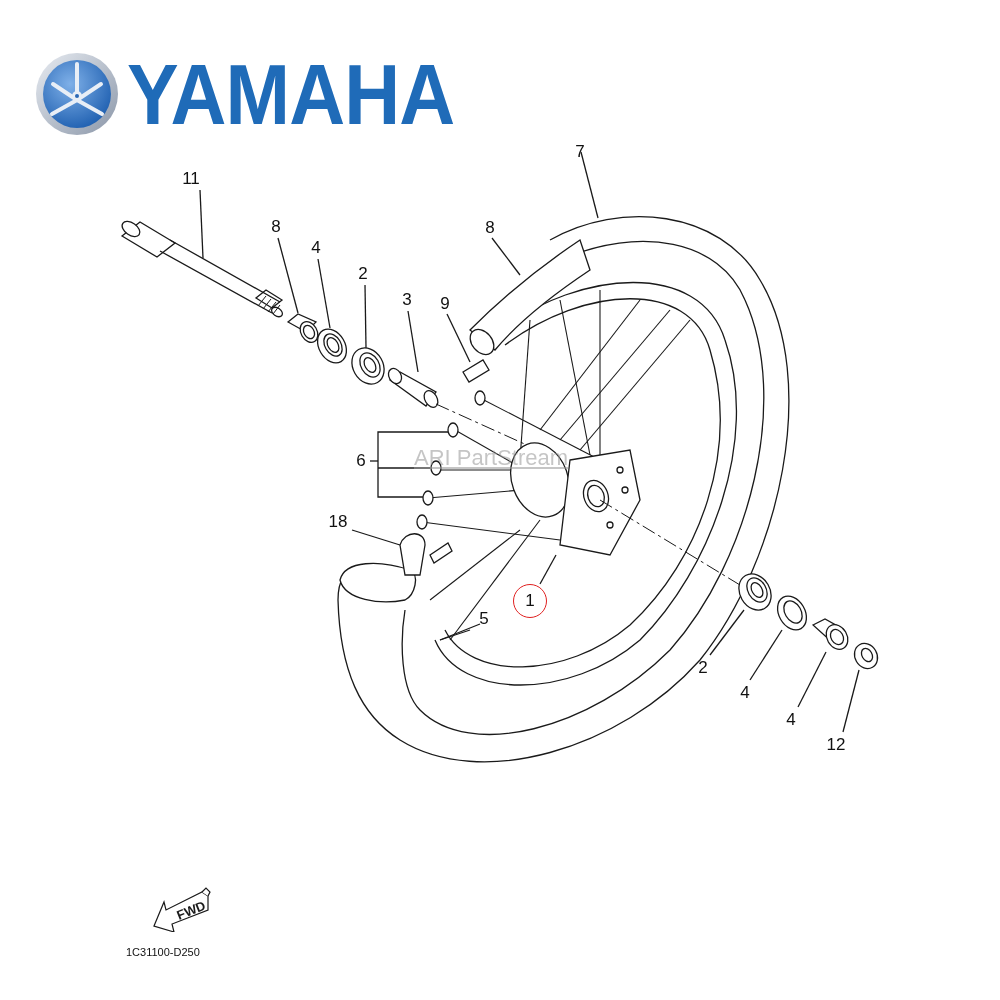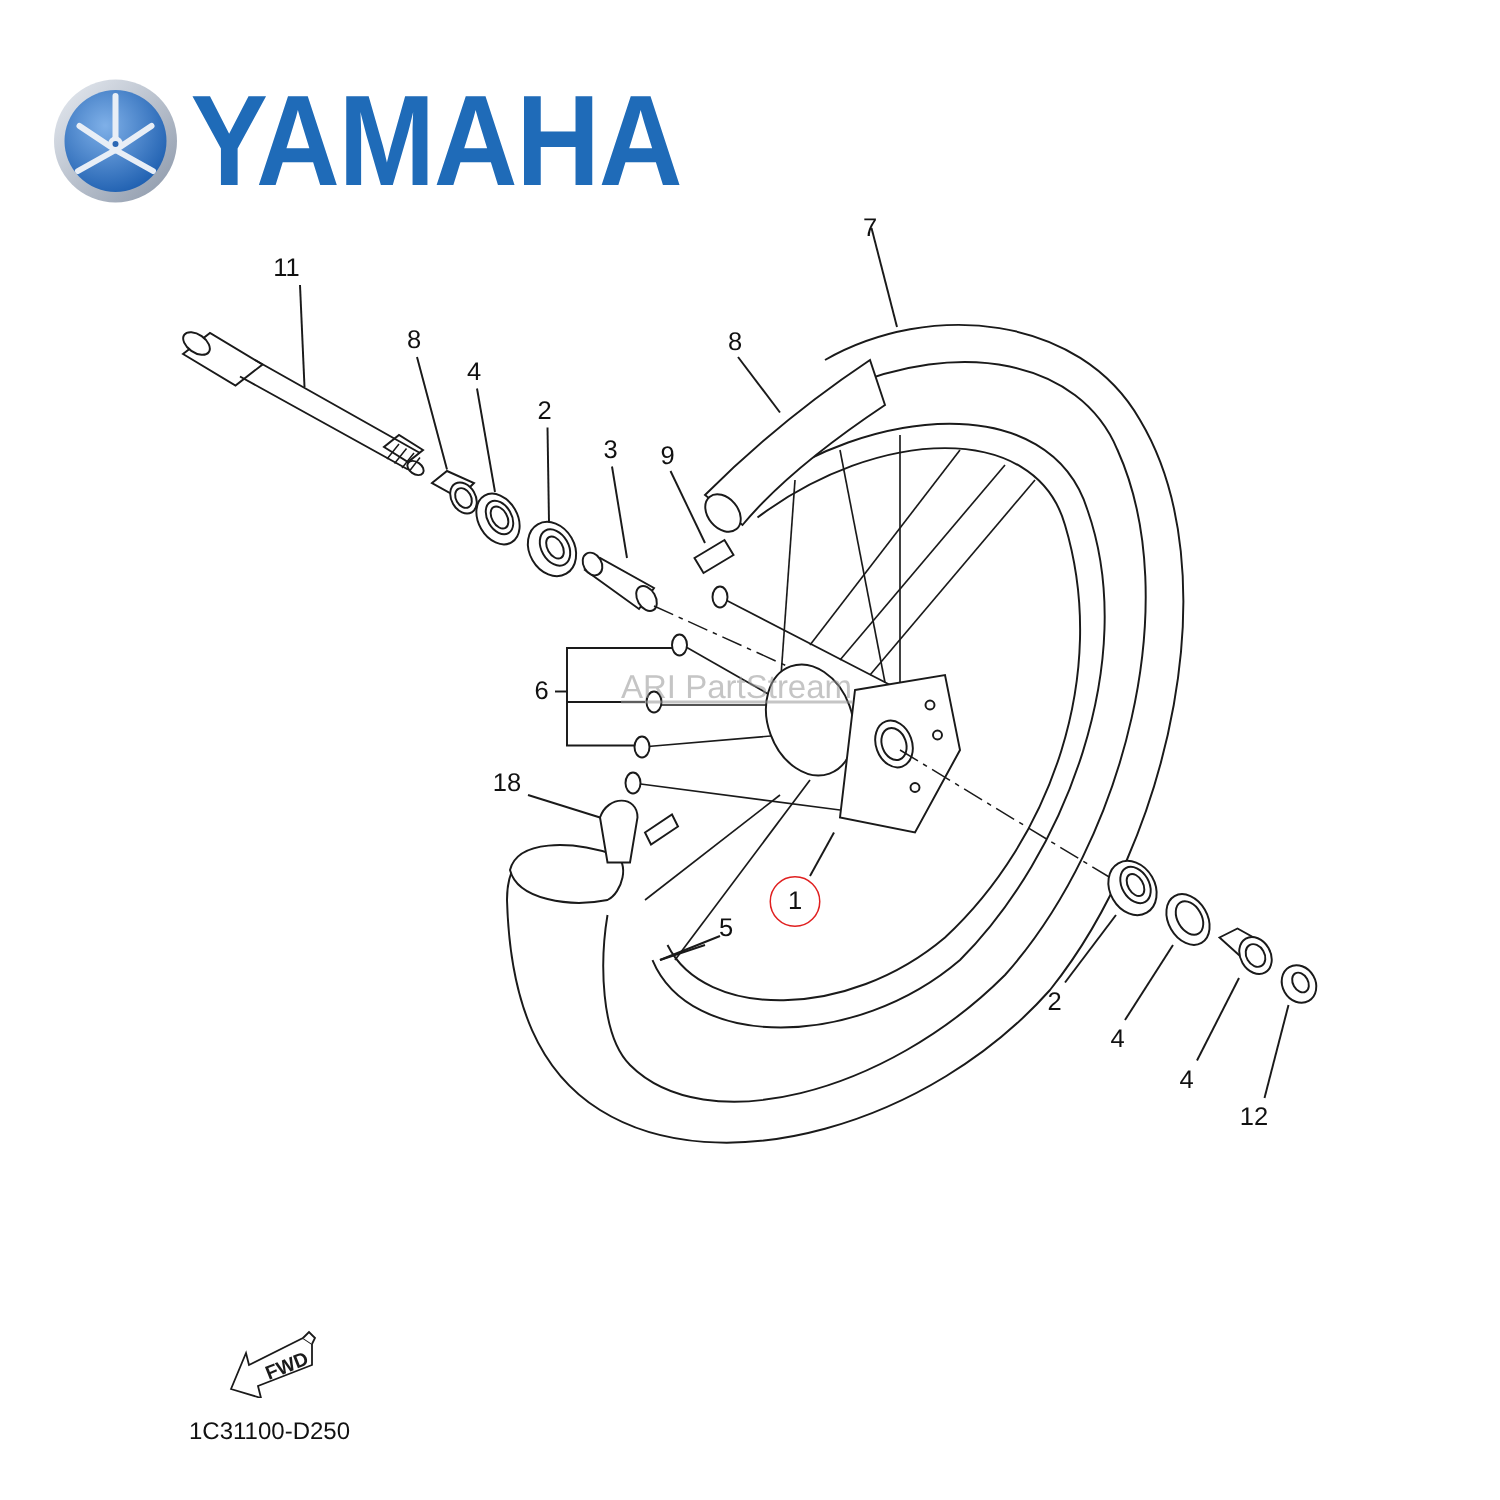--- a/index.html
+++ b/index.html
@@ -6,21 +6,21 @@
   body { width: 1000px; height: 1000px; position: relative; overflow: hidden;
          font-family: "Liberation Sans", "DejaVu Sans", sans-serif; }
   .logo { position: absolute; left: 35px; top: 50px; width: 390px; height: 90px; }
   .logo-emblem { position: absolute; left: 0; top: 2px; width: 84px; height: 84px; }
   .logo-text { position: absolute; left: 92px; top: -6px; font-size: 86px; font-weight: bold;
                color: #1f6bb8; letter-spacing: -1px; transform: scaleX(0.9); transform-origin: left center;
                line-height: 100px; font-family: "Liberation Sans", sans-serif; }
   .diagram { position: absolute; left: 0; top: 0; width: 1000px; height: 1000px; }
   .callout { position: absolute; font-size: 17px; color: #111; transform: translate(-50%, -50%); white-space: nowrap; }
   .watermark { position: absolute; left: 414px; top: 445px; font-size: 22px; color: rgba(150,150,150,0.55); text-decoration: underline; }
-  .part-code { position: absolute; left: 126px; top: 946px; font-size: 16px; color: #111; }
+  .part-code { position: absolute; left: 126px; top: 946px; font-size: 11px; color: #111; }
   .fwd { position: absolute; left: 150px; top: 884px; width: 64px; height: 48px; }
   .highlight { position: absolute; left: 513px; top: 584px; width: 34px; height: 34px;
                border: 1.5px solid #e02020; border-radius: 50%; box-sizing: border-box; }
 </style>
 </head>
 <body>
 
 <div class="logo">
   <svg class="logo-emblem" viewBox="0 0 84 84">
     <defs>

